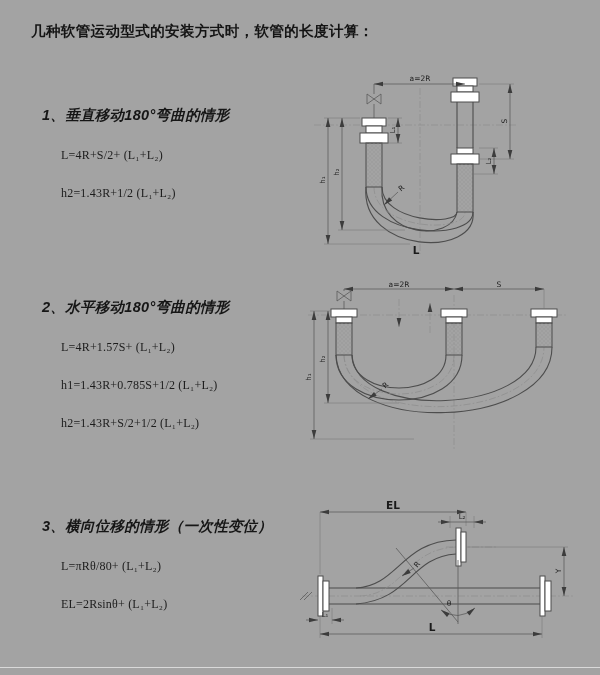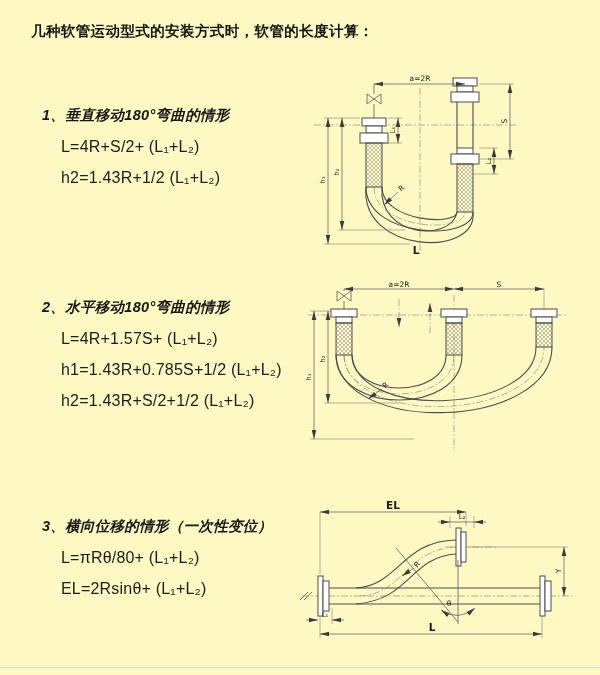--- a/index.html
+++ b/index.html
@@ -1,23 +1,23 @@
 <!DOCTYPE html>
 <html><head>
 <meta charset="utf-8">
 <style>
   html,body{margin:0;padding:0;background:#ffffff;}
-  .page{position:relative;width:600px;height:675px;background:#fef9c3;overflow:hidden;
+  .page{position:relative;width:600px;height:675px;background:#a3a3a3;overflow:hidden;
         font-family:"Liberation Sans",sans-serif;color:#1a1a1a;}
   .doc-title{position:absolute;left:31px;top:22px;font-size:14.5px;font-weight:700;
         letter-spacing:0.4px;color:#141414;}
   .section{position:absolute;left:42px;width:270px;}
   .sec-heading{font-size:14.5px;font-weight:700;letter-spacing:0.3px;color:#161616;font-style:italic;}
-  .formula{font-size:16px;font-weight:400;letter-spacing:0.2px;color:#1c1c1c;
-        margin-top:13px;padding-left:19px;white-space:nowrap;}
+  .formula{font-size:12px;font-weight:400;letter-spacing:0.2px;color:#1c1c1c;
+        margin-top:23px;padding-left:19px;white-space:nowrap;font-family:Liberation Serif, serif;}
   .sec1{top:106px;} .sec2{top:298px;} .sec3{top:517px;}
   .diagram{position:absolute;}
   .d1{left:310px;top:68px;} .d2{left:304px;top:281px;} .d3{left:298px;top:500px;}
   .bottom-rule{position:absolute;left:0;top:667px;width:600px;height:1px;background:#d9d9d9;}
   
   .hw{stroke:#4d4d4d;stroke-width:1.1;fill:none;}
   .thin{stroke:#5a5a5a;stroke-width:0.8;fill:none;}
   .fit{fill:#ffffff;stroke:#4d4d4d;stroke-width:1;}
   .braidr{fill:url(#braid);stroke:#4d4d4d;stroke-width:1;}
   .cl{stroke:#8c8c8c;stroke-width:0.7;fill:none;stroke-dasharray:7 2.2 1.6 2.2;}

